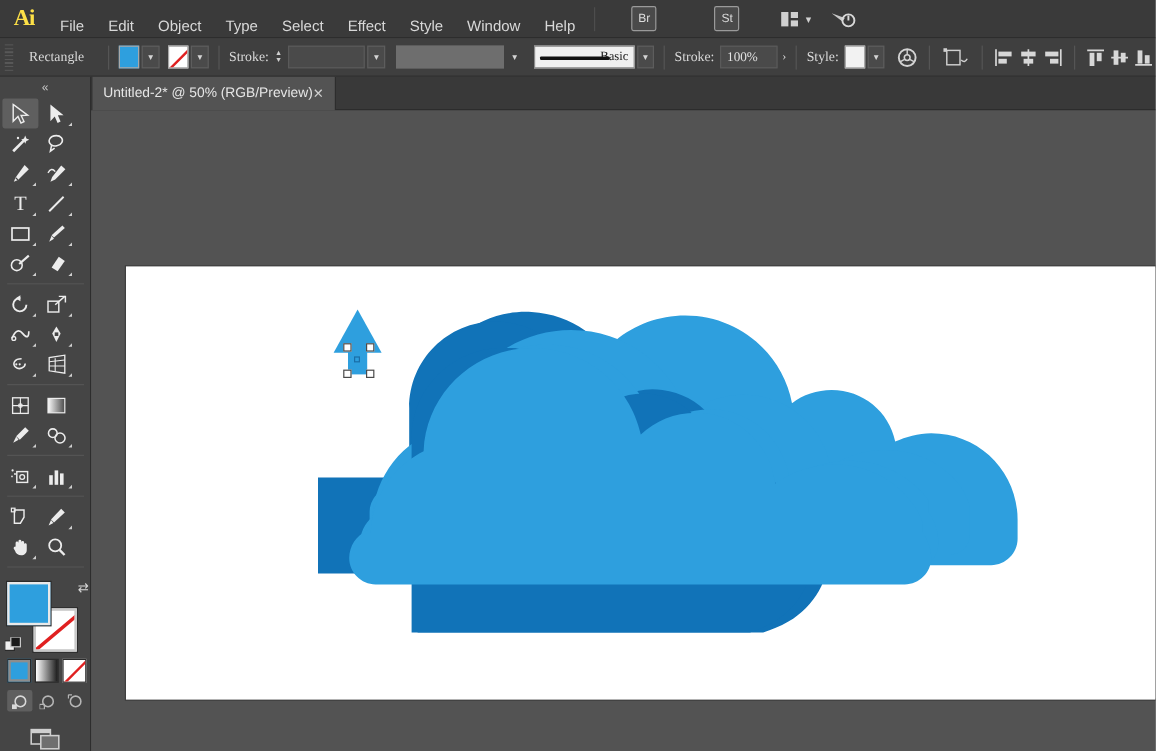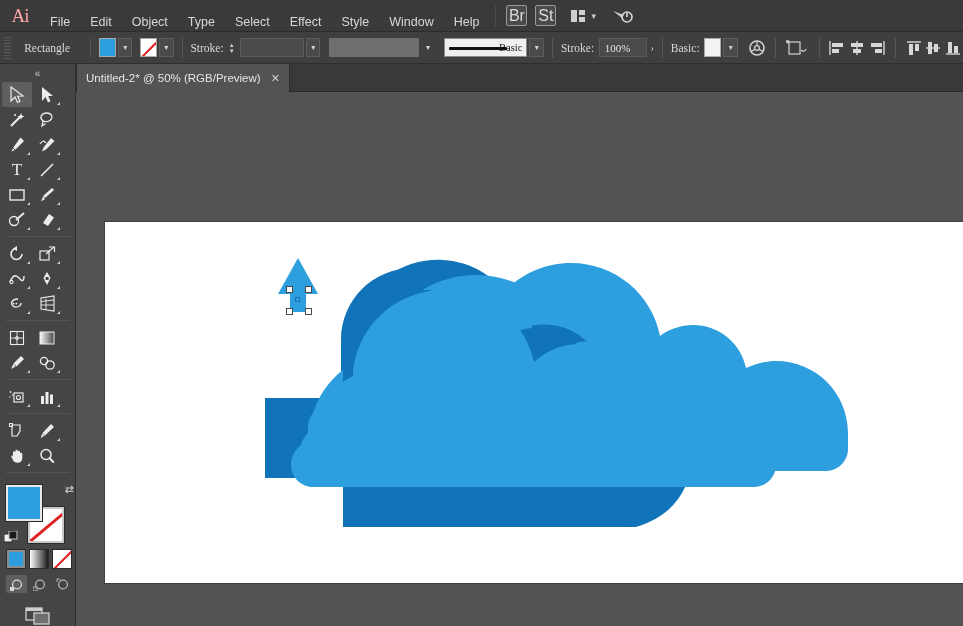--- a/index.html
+++ b/index.html
@@ -14,32 +14,32 @@
   #app { position:relative; width:963px; height:626px; background:#535353; }
 
   
   .menubar {
     position:absolute; top:0; left:0; width:963px; height:32px;
     background:#3a3a3a; display:flex; align-items:center;
     border-bottom:1px solid #2b2b2b;
   }
   .ai-logo {
     width:40px; height:32px; display:flex; align-items:center; justify-content:center;
-    font-family:"Liberation Serif", serif; font-weight:normal; font-size:19px;
-    color:#fca5a5; letter-spacing:-1px;
+    font-family:"Liberation Serif", serif; font-weight:bold; font-size:19px;
+    color:#fde047; letter-spacing:-1px;
   }
   .menu-item {
     padding:0 10px; height:20px; line-height:32px; font-size:12.5px; color:#d8d8d8;
     white-space:nowrap; cursor:default;
   }
   .mb-sep { width:1px; height:20px; background:#4d4d4d; margin:0 6px; }
   .app-badge {
     width:21px; height:21px; border:1px solid #9a9a9a; border-radius:2px;
     display:flex; align-items:center; justify-content:center;
-    font-size:16px; color:#dcdcdc; margin:0 4px; background:#4a4a4a;
+    font-size:10px; color:#dcdcdc; margin:0 24px; background:#4a4a4a;
   }
   .arrange-ic { width:20px; height:20px; position:relative; margin-left:4px; }
   .chev { font-size:9px; color:#d0d0d0; margin-left:3px; }
   .ws-ic { margin-left:14px; width:26px; height:22px; }
 
   
   .controlbar {
     position:absolute; top:32px; left:0; width:963px; height:32px;
     background:#3f3f3f; display:flex; align-items:center;
     border-bottom:1px solid #2e2e2e; padding-left:4px;font-family:Liberation Serif, serif;
@@ -85,21 +85,21 @@
   .tri-right { font-size:10px; color:#cfcfcf; margin-left:4px; }
   .icon-btn { width:22px; height:22px; display:flex; align-items:center; justify-content:center; }
 
   
   .tabbar {
     position:absolute; top:64px; left:0; width:963px; height:28px;
     background:#393939; border-bottom:1px solid #2a2a2a;
   }
   .doctab {
     position:absolute; left:76px; top:0; height:28px; background:#535353;
-    display:flex; align-items:center; padding:0 9px; gap:10px;
+    display:flex; align-items:center; padding:0 9px; gap:0;
     border-right:1px solid #2d2d2d; border-left:1px solid #2d2d2d;
   }
   .doctab .title { font-size:11.5px; color:#e6e6e6; white-space:nowrap; }
   .doctab .x { font-size:11px; color:#cfcfcf; cursor:pointer; }
 
   
   .toolbar {
     position:absolute; left:0; top:64px; width:76px; height:562px;
     background:#454545; border-right:1px solid #2d2d2d;
   }
@@ -242,21 +242,21 @@
 
     <div class="cb-sep"></div>
 
     <div class="cb-label">Stroke:</div>
     <div style="width:5px"></div>
     <div class="field opac-val">100%</div>
     <div class="tri-right">›</div>
 
     <div class="cb-sep"></div>
 
-    <div class="cb-label">Basic:</div>
+    <div class="cb-label">Style:</div>
     <div style="width:5px"></div>
     <div class="swatch white"></div>
     <div class="ddbtn">▾</div>
 
     <div style="width:10px"></div>
     <div class="icon-btn">
       <svg width="18" height="18" viewBox="0 0 18 18">
         <circle cx="9" cy="9" r="7" fill="none" stroke="#d2d2d2" stroke-width="1.6"></circle>
         <circle cx="9" cy="9" r="2.4" fill="none" stroke="#d2d2d2" stroke-width="1.3"></circle>
         <line x1="9" y1="2" x2="9" y2="6.6" stroke="#d2d2d2" stroke-width="1.2"></line>

